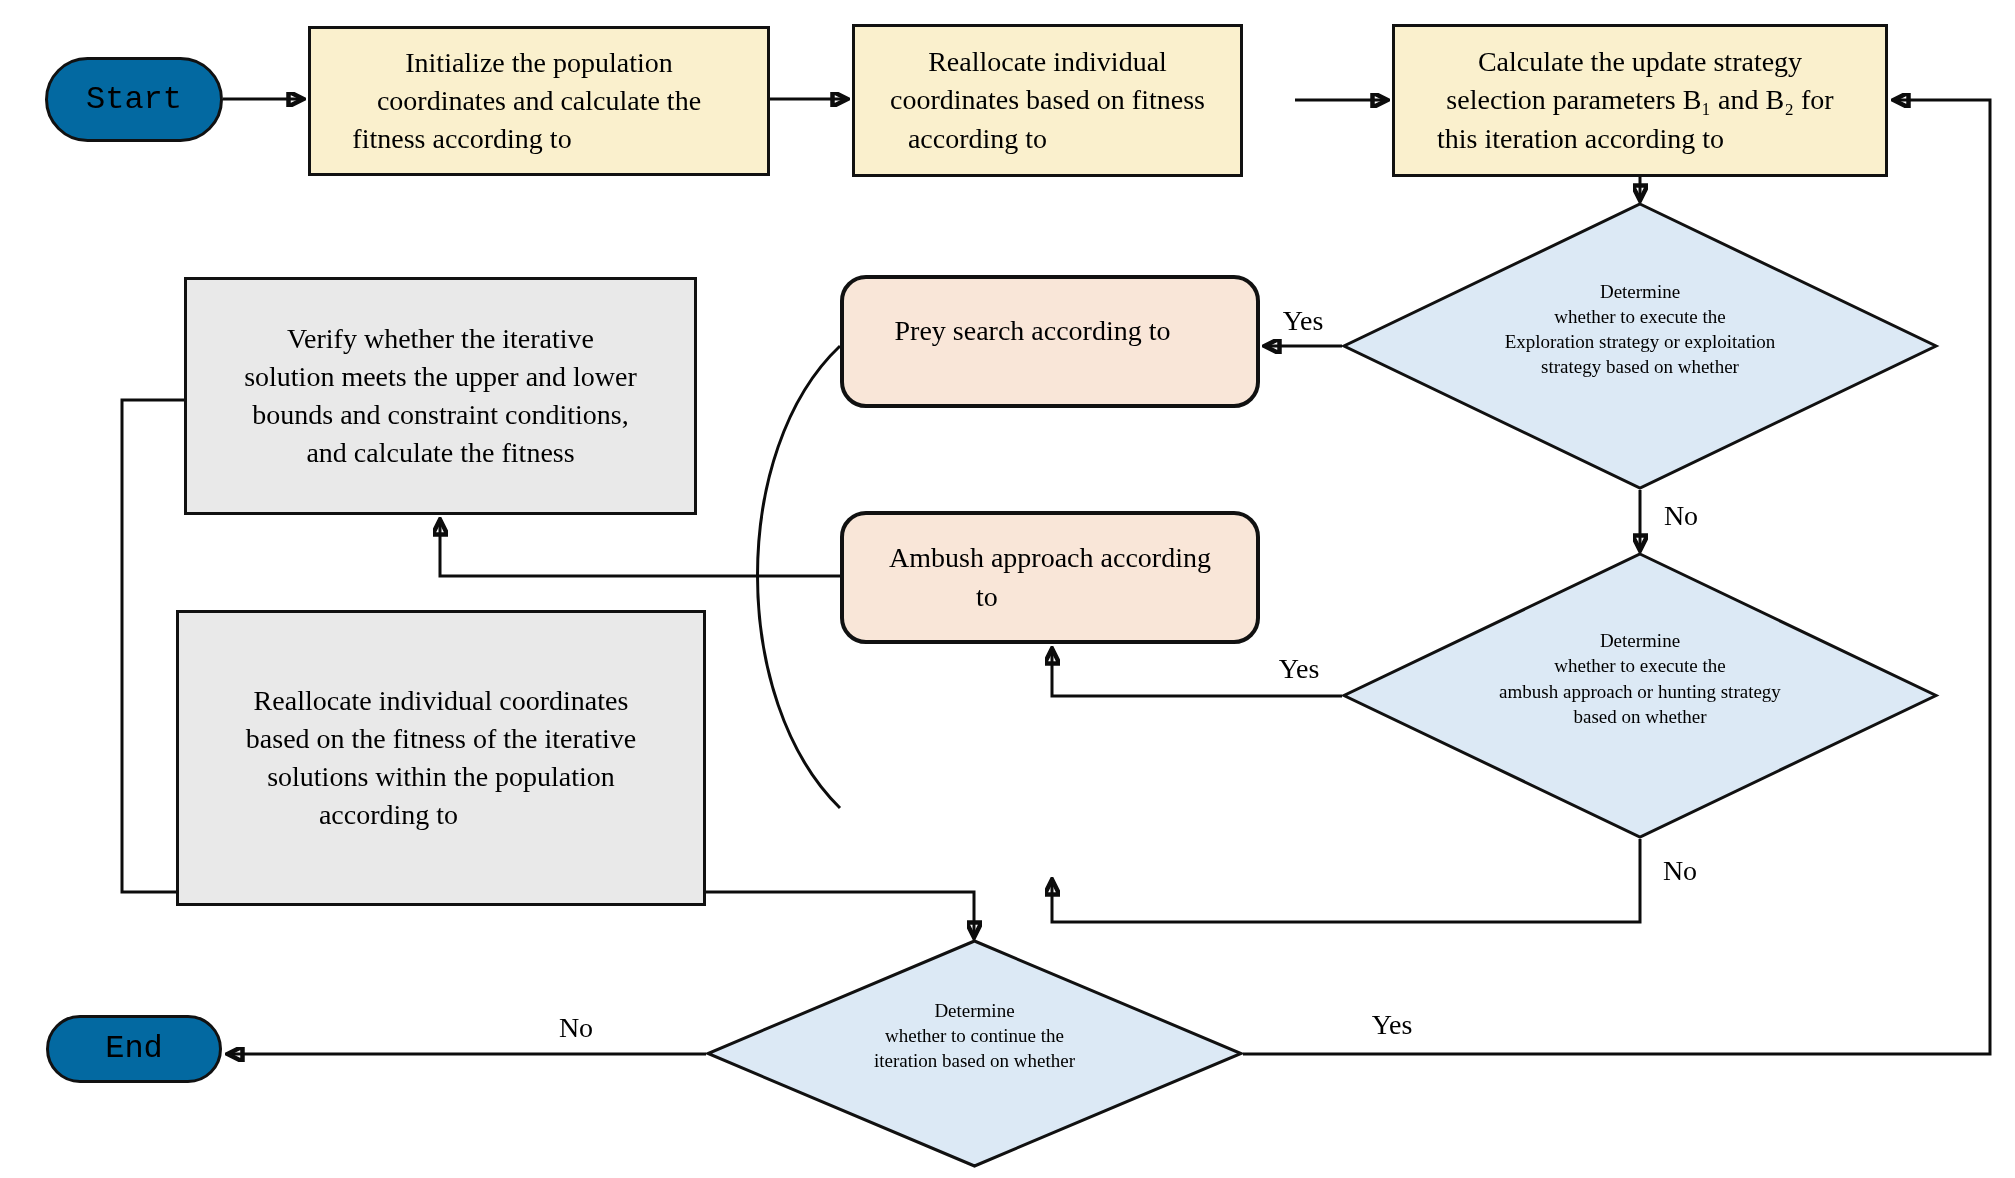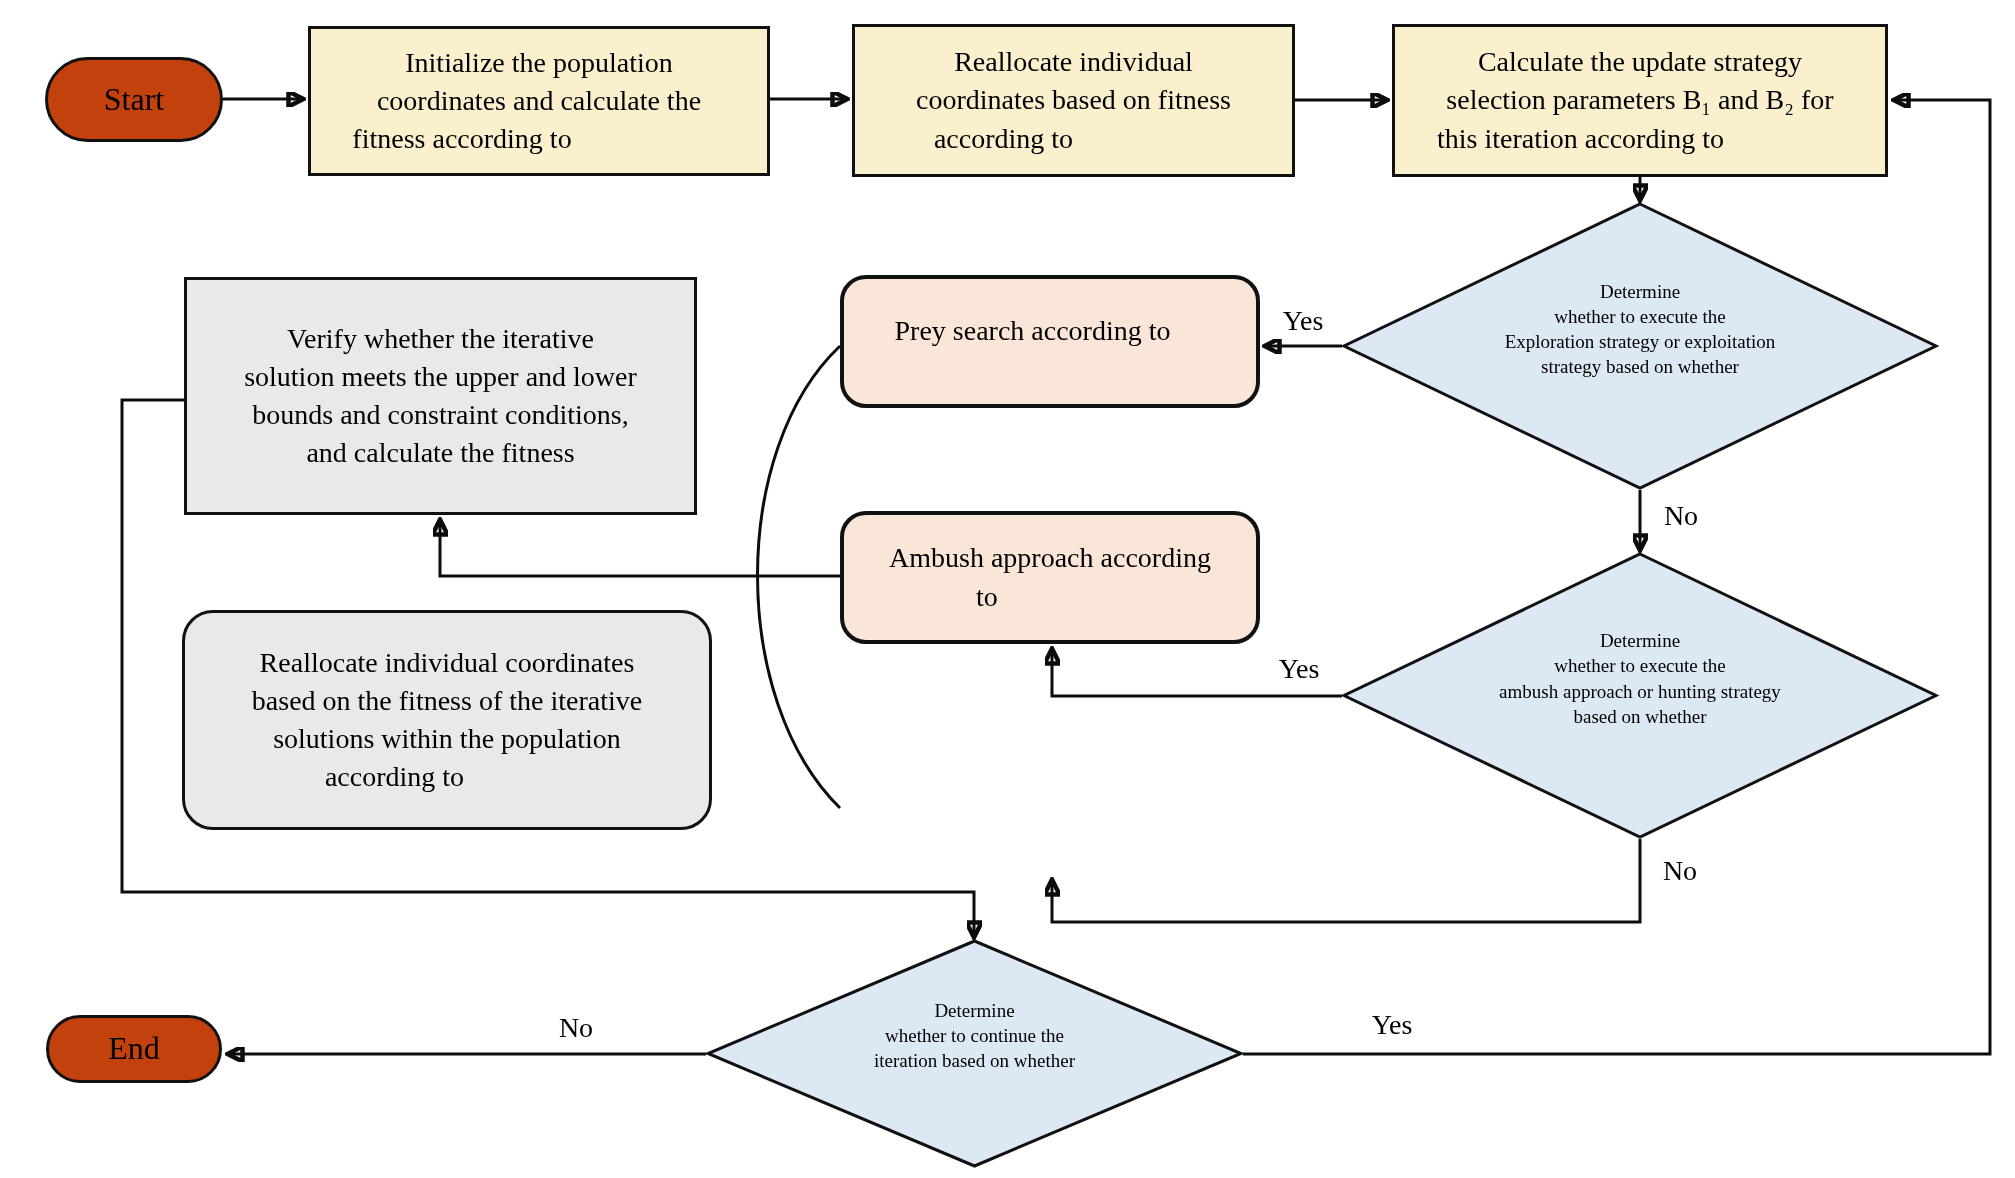--- a/index.html
+++ b/index.html
@@ -7,21 +7,21 @@
     position:relative;width:2015px;height:1178px;background:#ffffff;
     font-family:"Liberation Serif","DejaVu Serif",serif;color:#000;overflow:hidden;
   }
   .connectors{position:absolute;left:0;top:0;width:2015px;height:1178px;}
   .connectors path{stroke:#0c0c0c;stroke-width:3;fill:none;}
   .node{
     position:absolute;display:flex;align-items:center;justify-content:center;
     text-align:center;white-space:pre-line;box-sizing:border-box;line-height:1.36;
   }
   .terminal{
-    background:#c2410c;border:3px solid #111;border-radius:44px;font-size:32px;
+    background:#0369a1;border:3px solid #111;border-radius:44px;font-size:32px;font-family:Liberation Mono, monospace;
   }
   .process{
     background:#faf0cd;border:3px solid #111;font-size:28px;padding:4px 6px;
   }
   .strategy{
     background:#f9e6d8;border:4px solid #111;border-radius:26px;font-size:28px;padding:4px 26px;
   }
   .check{
     background:#e9e9e9;border:3px solid #111;font-size:28px;padding:4px 10px;
   }
@@ -66,21 +66,21 @@
   <div class="node terminal" style="left:45px;top:57px;width:178px;height:85px;">
     <span>Start</span>
   </div>
   <div class="node terminal" style="left:46px;top:1015px;width:176px;height:68px;border-radius:40px;">
     <span>End</span>
   </div>
 
   <div class="node process" style="left:308px;top:26px;width:462px;height:150px;">Initialize the population
 coordinates and calculate the
 fitness according to&nbsp;&nbsp;&nbsp;&nbsp;&nbsp;&nbsp;&nbsp;&nbsp;&nbsp;&nbsp;&nbsp;&nbsp;&nbsp;&nbsp;&nbsp;&nbsp;&nbsp;&nbsp;&nbsp;&nbsp;&nbsp;&nbsp;</div>
-  <div class="node process" style="left:852px;top:24px;width:443px;height:153px;">Reallocate individual
+  <div class="node process" style="left:852px;top:24px;width:391px;height:153px;">Reallocate individual
 coordinates based on fitness
 according to&nbsp;&nbsp;&nbsp;&nbsp;&nbsp;&nbsp;&nbsp;&nbsp;&nbsp;&nbsp;&nbsp;&nbsp;&nbsp;&nbsp;&nbsp;&nbsp;&nbsp;&nbsp;&nbsp;&nbsp;</div>
   <div class="node process" style="left:1392px;top:24px;width:496px;height:153px;">Calculate the update strategy
 selection parameters B₁ and B₂ for
 this iteration according to&nbsp;&nbsp;&nbsp;&nbsp;&nbsp;&nbsp;&nbsp;&nbsp;&nbsp;&nbsp;&nbsp;&nbsp;&nbsp;&nbsp;&nbsp;&nbsp;&nbsp;</div>
 
   <div class="diamond" style="left:1342px;top:202px;width:596px;height:288px;">
     <svg width="596" height="288" viewBox="0 0 596 288">
       <polygon points="298,2 594,144 298,286 2,144"></polygon>
     </svg>
@@ -101,21 +101,21 @@
     <div class="dtext" style="padding-bottom:34px;">Determine
 whether to execute the
 ambush approach or hunting strategy
 based on whether</div>
   </div>
 
   <div class="node check" style="left:184px;top:277px;width:513px;height:238px;">Verify whether the iterative
 solution meets the upper and lower
 bounds and constraint conditions,
 and calculate the fitness</div>
-  <div class="node check" style="left:182px;top:610px;width:530px;height:220px;border-radius:31px;">Reallocate individual coordinates
+  <div class="node check" style="left:176px;top:610px;width:530px;height:296px;">Reallocate individual coordinates
 based on the fitness of the iterative
 solutions within the population
 according to&nbsp;&nbsp;&nbsp;&nbsp;&nbsp;&nbsp;&nbsp;&nbsp;&nbsp;&nbsp;&nbsp;&nbsp;&nbsp;&nbsp;&nbsp;</div>
 
   <div class="diamond" style="left:706px;top:939px;width:537px;height:229px;">
     <svg width="537" height="229" viewBox="0 0 537 229">
       <polygon points="268.5,2 535,114.5 268.5,227 2,114.5"></polygon>
     </svg>
     <div class="dtext" style="padding-bottom:36px;">Determine
 whether to continue the

